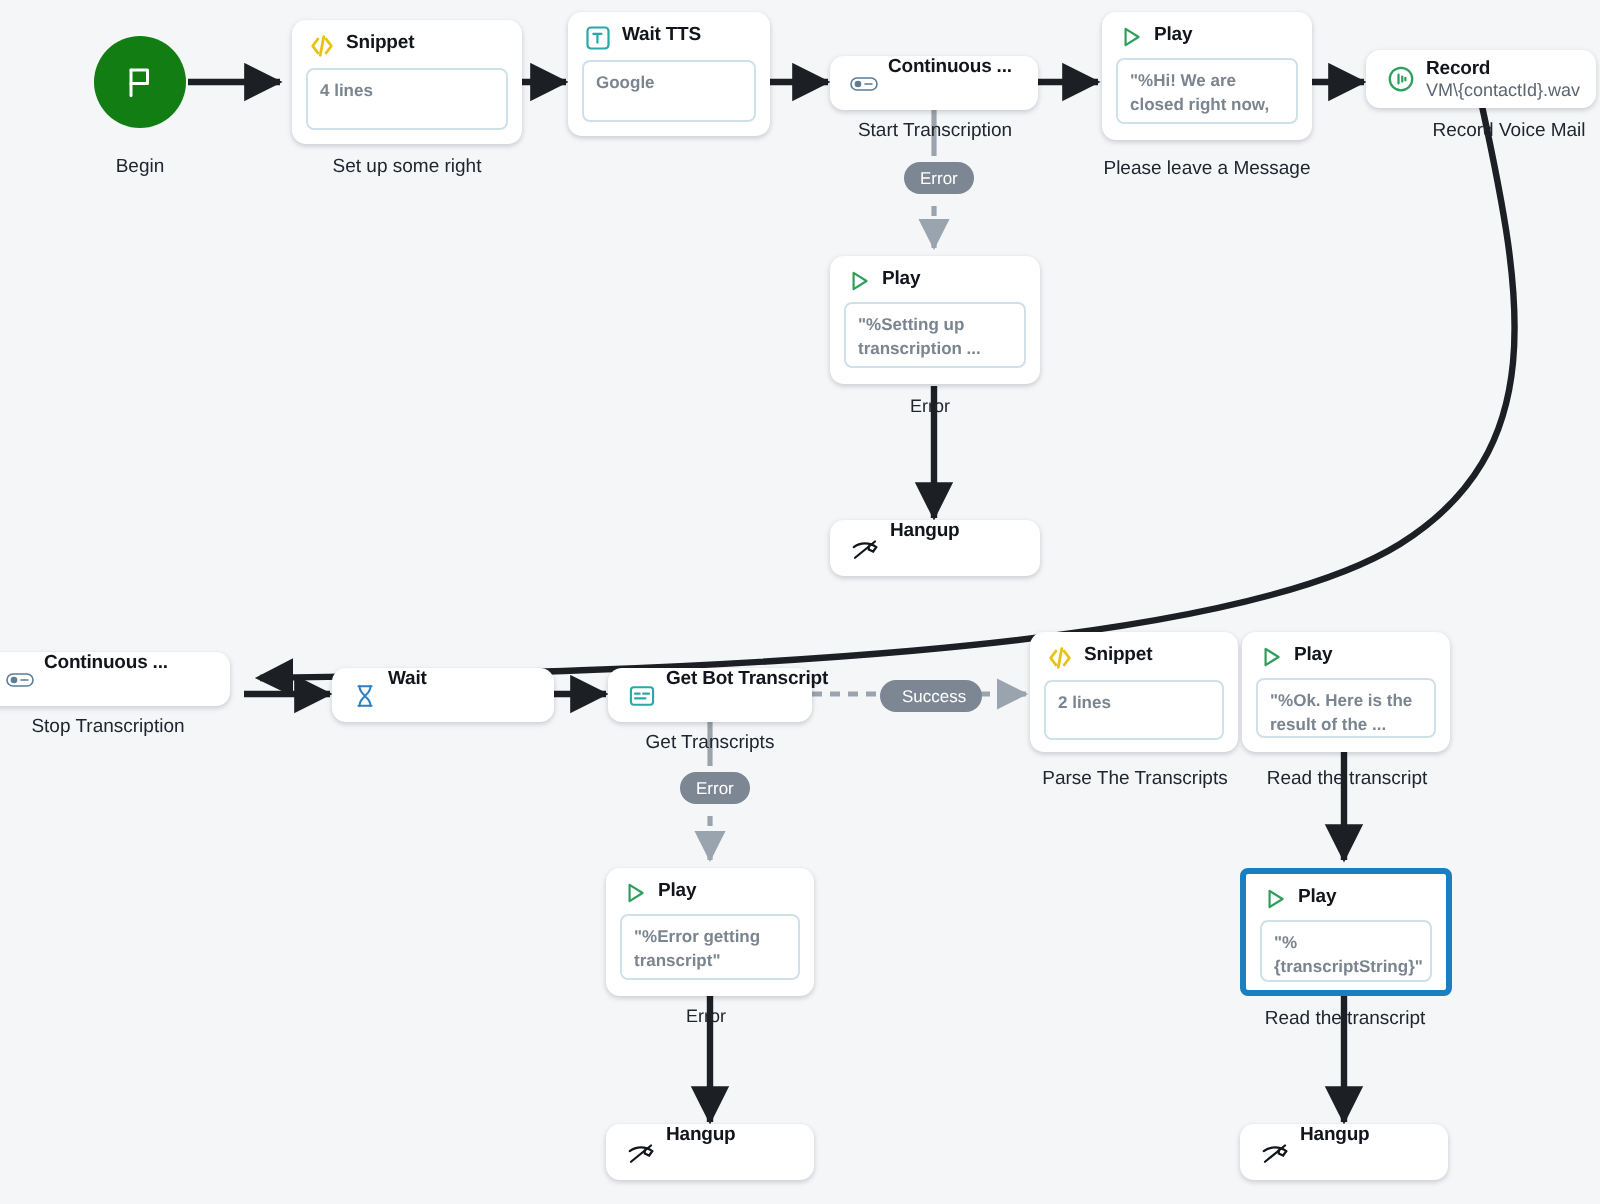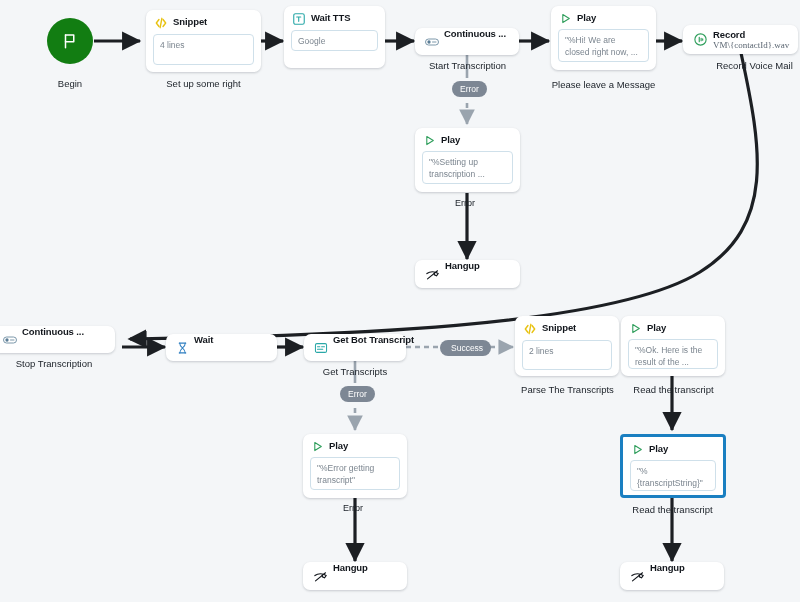--- a/index.html
+++ b/index.html
@@ -50,34 +50,34 @@
     font-weight: bold;
     color: #12161c;
     letter-spacing: -0.1px;
     white-space: nowrap;
   }
   .node-sub {
     font-size: 9px;
     color: #5b6672;
     line-height: 11px;
     white-space: nowrap;
-    font-family: Liberation Serif, serif;
   }
   .head-stack { display: flex; flex-direction: column; justify-content: center; }
   .node-body {
     margin: 2px 7px 7px 7px;
     border: 1px solid #cfe0ea;
     border-radius: 4px;
     background: #fff;
     font-size: 8.5px;
     color: #7b858f;
     line-height: 11.5px;
     padding: 5px 6px;
     box-sizing: border-box;
     overflow: hidden;
+    font-weight: bold;
   }
 
   
   .icon { display: inline-flex; align-items: center; justify-content: center; flex: none; }
 
   .begin-node {
     position: absolute;
     width: 46px; height: 46px;
     border-radius: 50%;
     background: #127d12;
@@ -202,21 +202,21 @@
   <div class="node" style="left:284px; top:6px; width:101px; height:62px;">
     <div class="node-head">
       <span class="icon">
         <svg width="14" height="14" viewBox="0 0 24 24" fill="none" stroke="#2aa8a8" stroke-width="1.9">
           <rect x="3" y="3" width="18" height="18" rx="3"></rect>
           <path d="M8 8.5 L15 8.5 M11.5 8.5 L11.5 16" stroke-linecap="round"></path>
         </svg>
       </span>
       <span class="node-title">Wait TTS</span>
     </div>
-    <div class="node-body" style="height:21px;">Google</div>
+    <div class="node-body" style="height:31px;">Google</div>
   </div>
 
   <div class="node compact" style="left:415px; top:28px; width:104px; height:27px;">
     <div class="node-head">
       <span class="icon">
         <svg width="14" height="10" viewBox="0 0 28 16" fill="none">
           <rect x="1" y="2" width="26" height="12" rx="6" fill="none" stroke="#5b7d96" stroke-width="1.6"></rect>
           <circle cx="8" cy="8" r="3.3" fill="#5b7d96"></circle>
           <path d="M15 8 h7" stroke="#5b7d96" stroke-width="1.6" stroke-linecap="round"></path>
         </svg>

